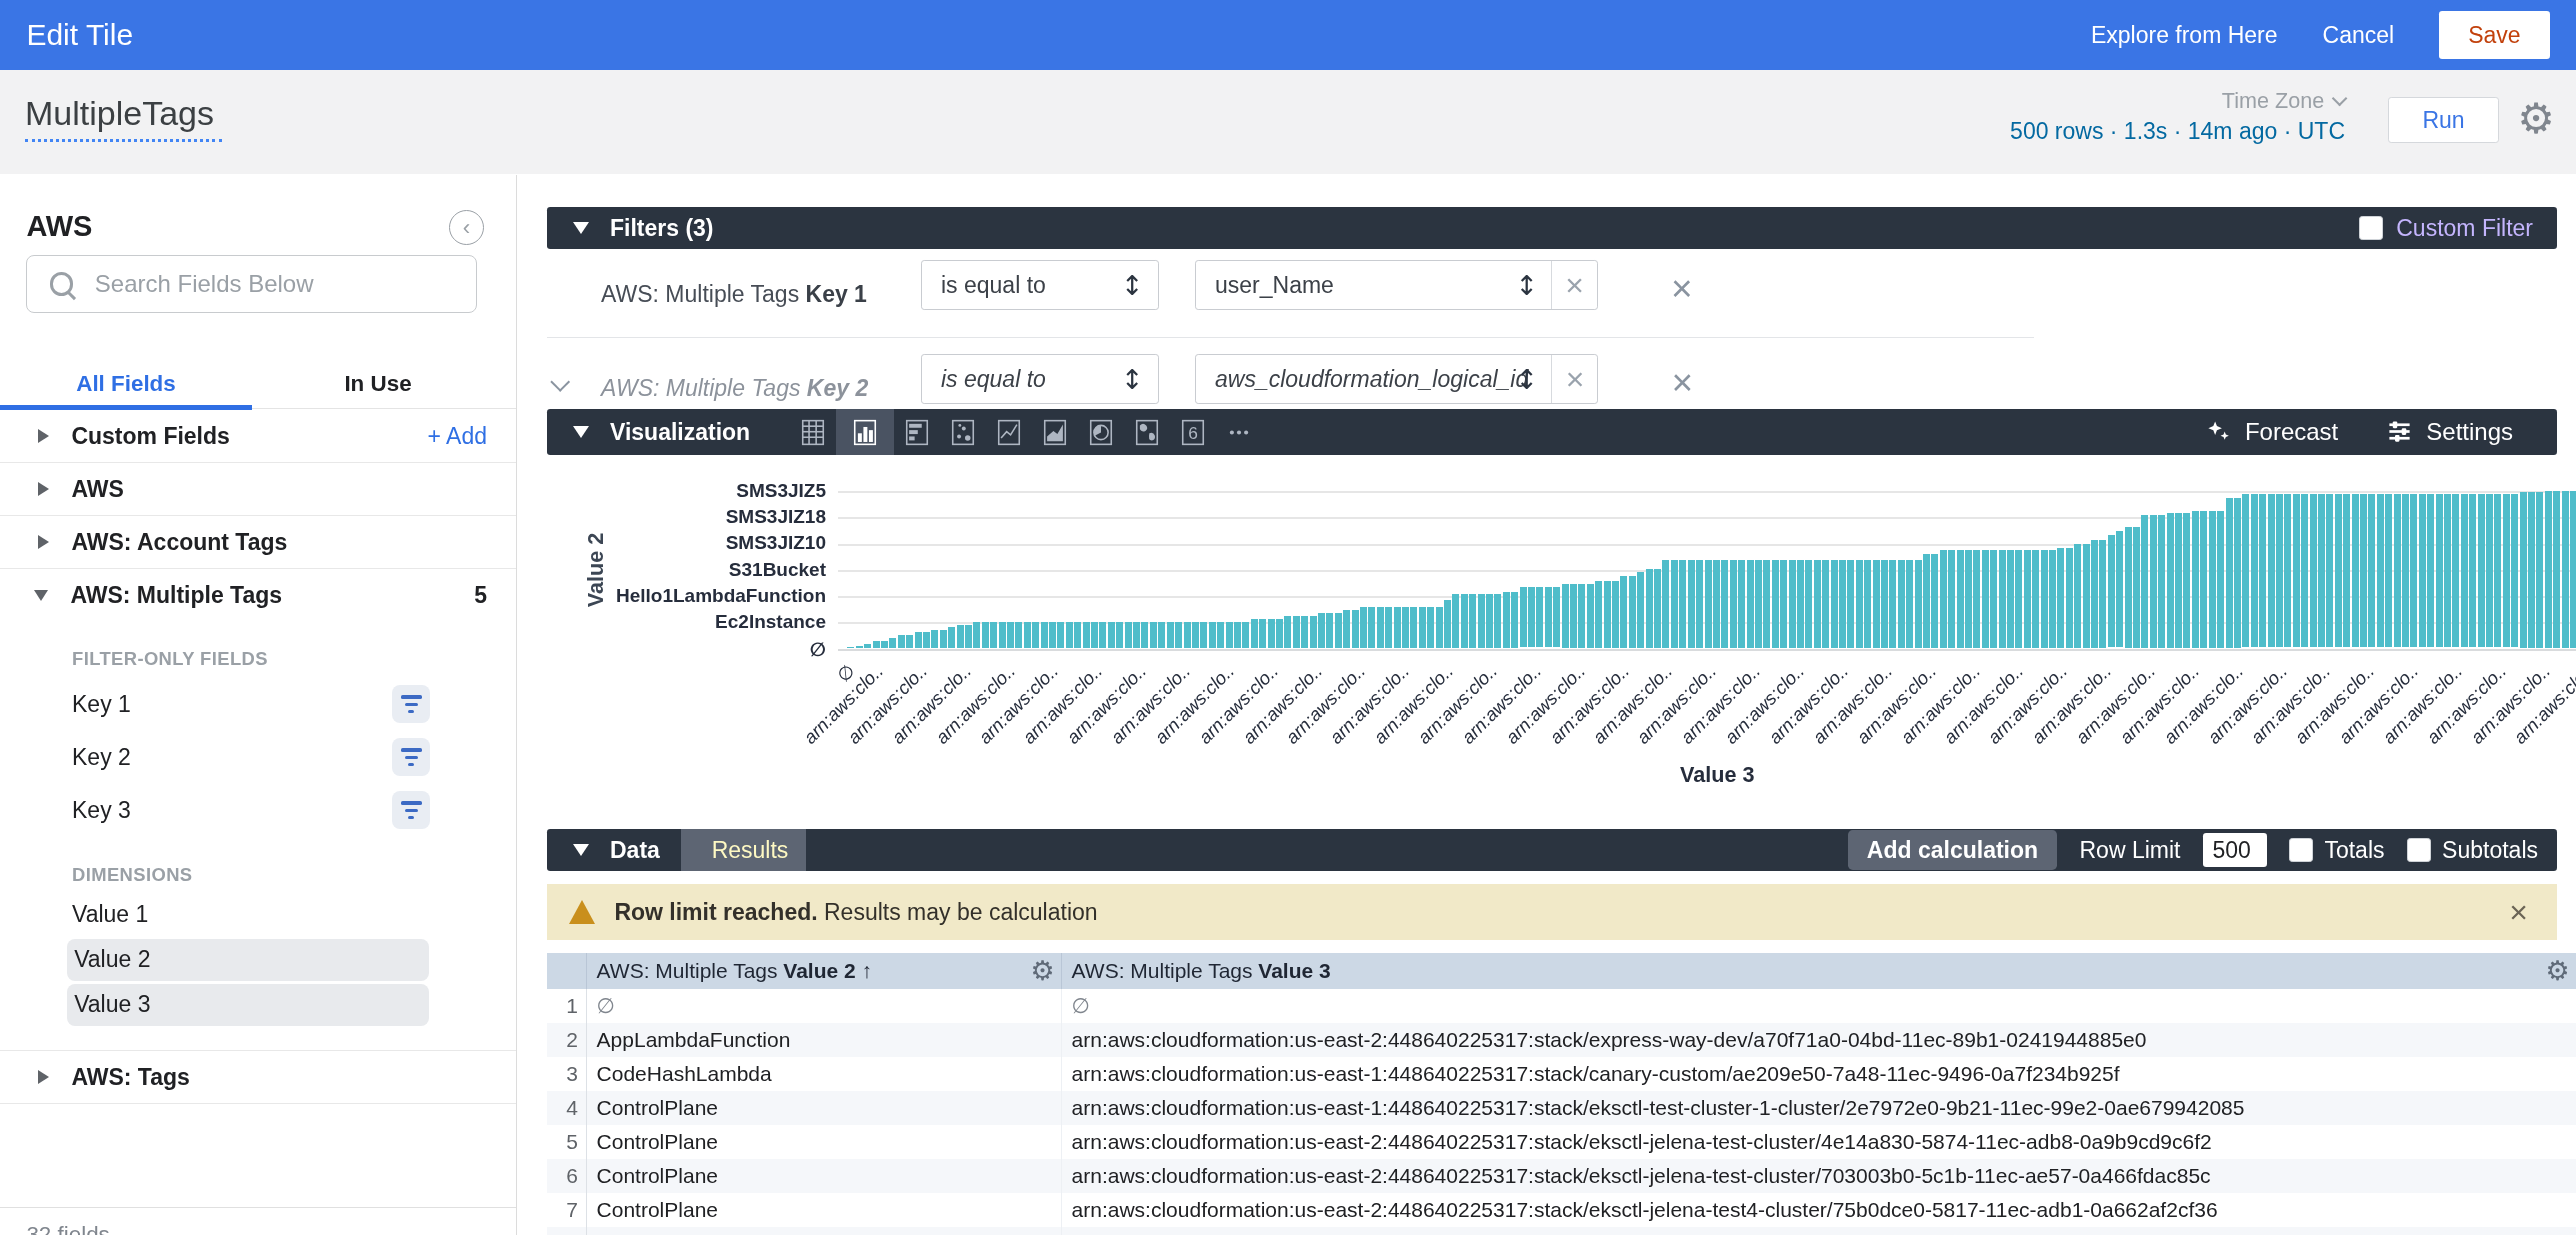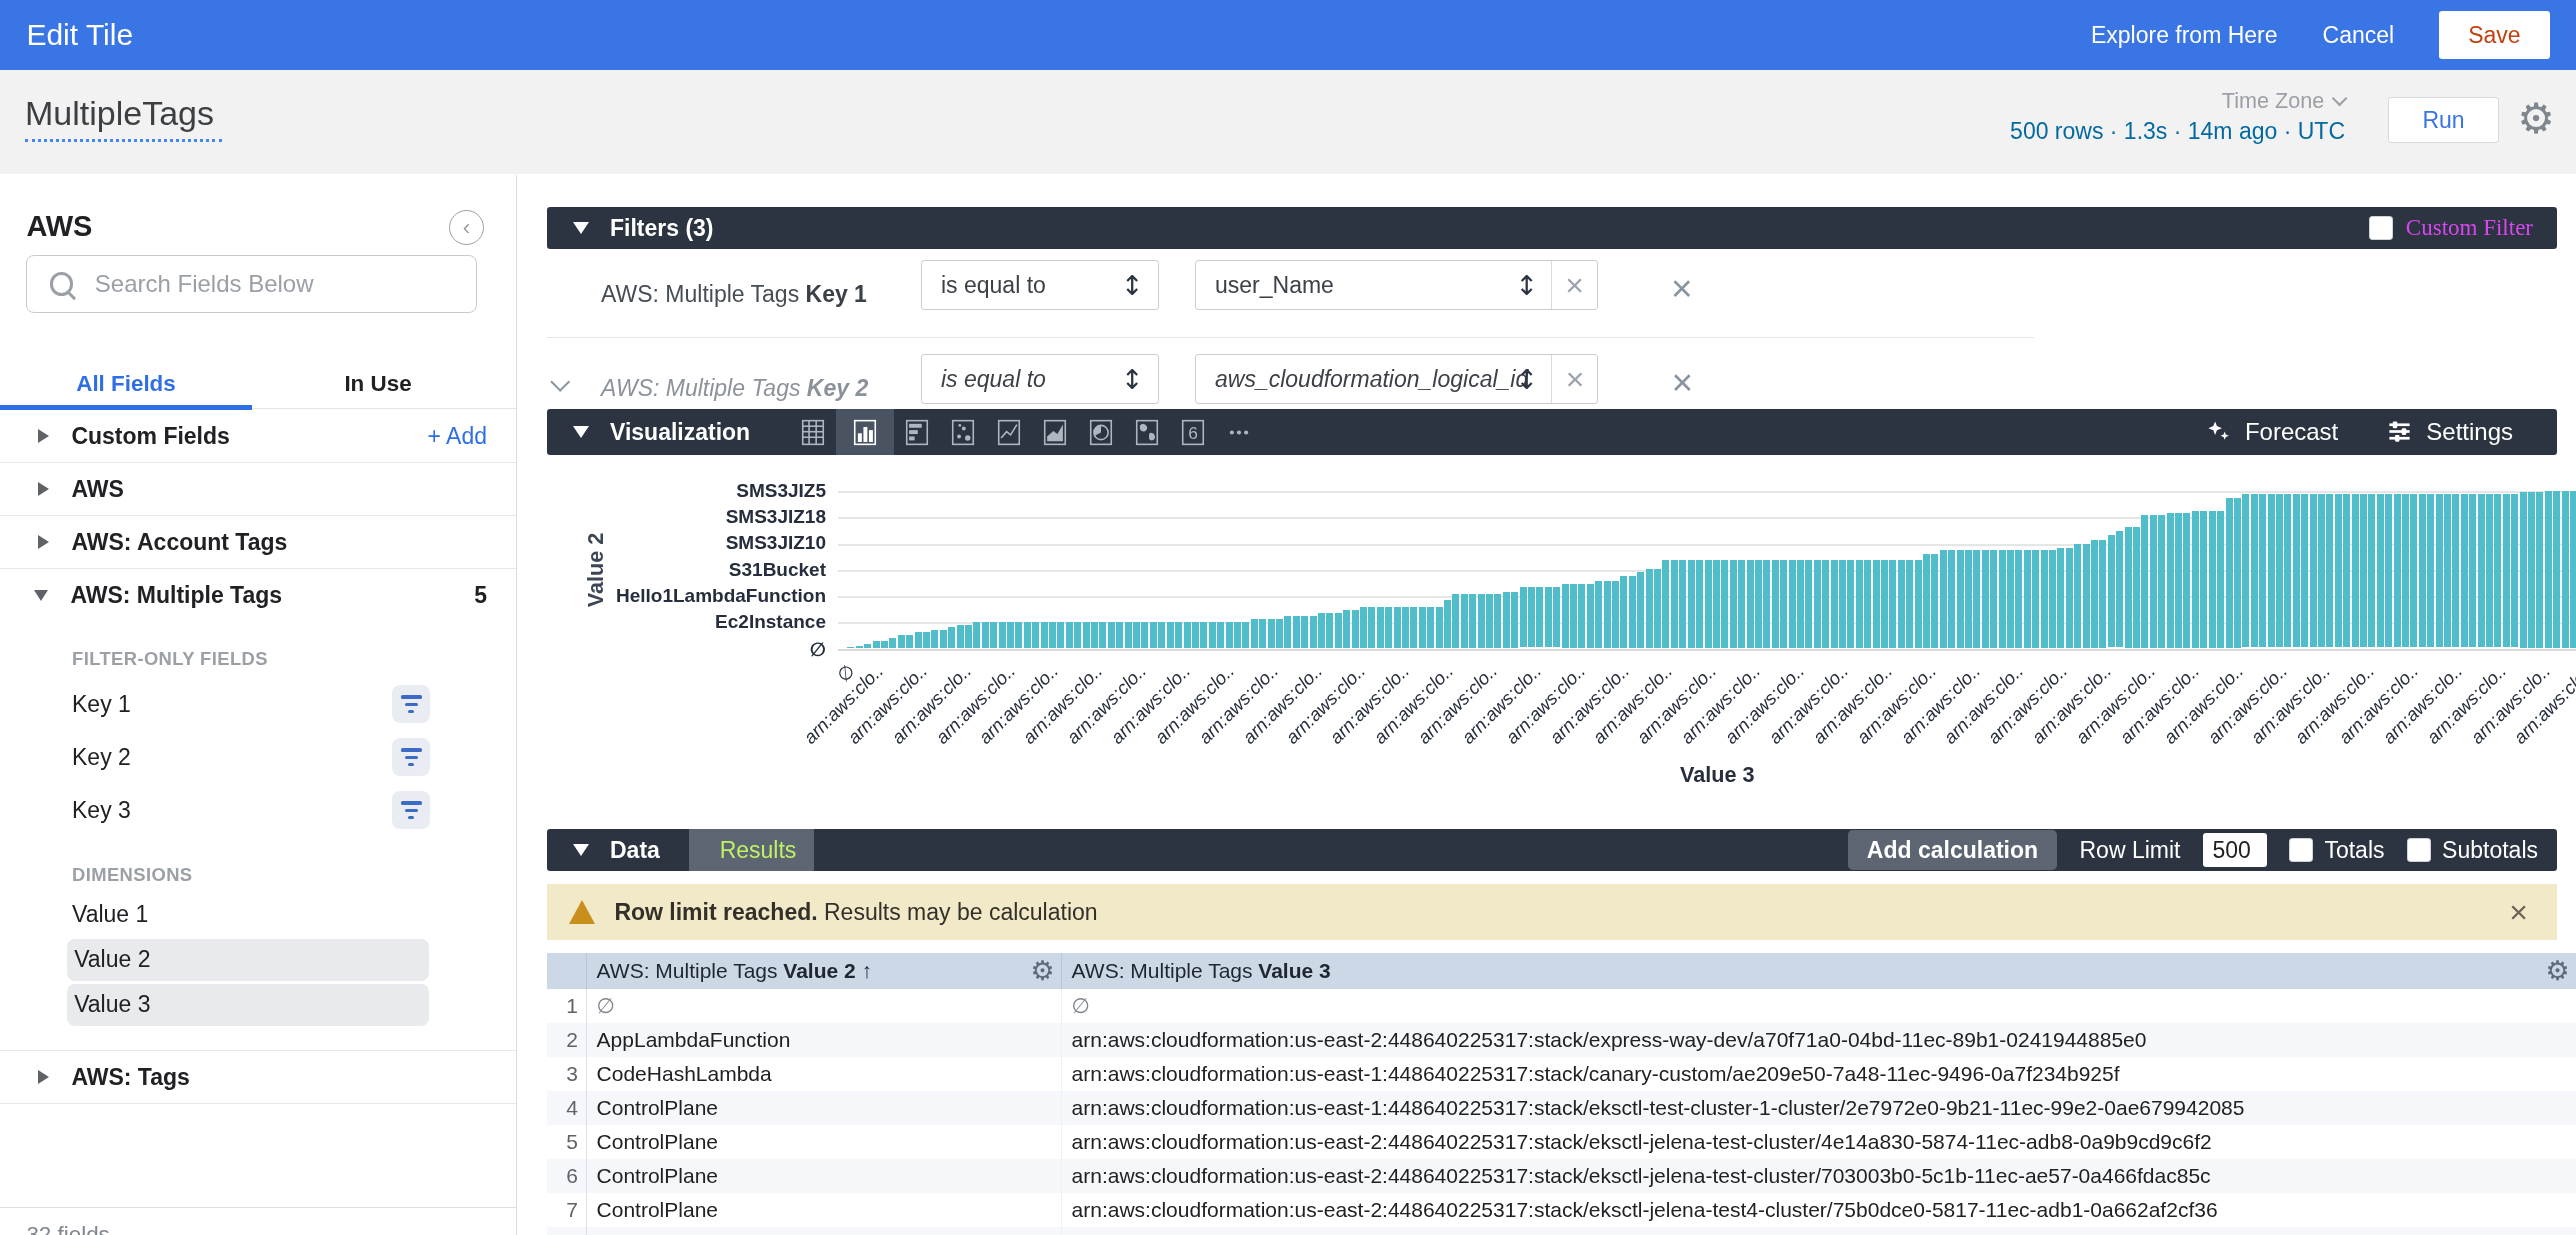--- a/index.html
+++ b/index.html
@@ -58,21 +58,21 @@
 
   
   .darkbar { position:absolute; left:547px; width:2010px; background:#2b3440; border-radius:3.2px; color:#fff; }
   .darkbar .tri { width:0; height:0; border-left:8.8px solid transparent; border-right:8.8px solid transparent; border-top:12px solid #fff; }
   .bar-title { font-size:23px; font-weight:bold; color:#fff; }
 
   
   #filters-bar { top:207px; height:42px; display:flex; align-items:center; gap:21px; padding-left:26px; }
   .custom-filter { position:absolute; right:24px; display:flex; align-items:center; gap:13px; }
   .checkbox { width:24px; height:24px; background:#fff; border-radius:3.2px; border:1.6px solid #cfd3d8; }
-  .cf-label { color:#d946ef; font-size:23px;font-family:Liberation Serif, serif; }
+  .cf-label { color:#c4b5fd; font-size:23px; }
   #filters-body { position:absolute; left:547px; top:249px; width:2010px; height:160px; overflow:hidden; }
   .filter-row { position:absolute; left:0; width:100%; height:112px; }
   .filter-row .frow-label { position:absolute; left:54px; top:32px; font-size:23px; color:#474d56; }
   .frow-label b { color:#3a4048; }
   .filter-row.dim .frow-label, .filter-row.dim .frow-label b { color:#8c929b; }
   .fsel { position:absolute; top:11.2px; height:50px; border:0.8px solid #c9ccd1; border-radius:3.2px; background:#fff; display:flex; align-items:center; font-size:23px; color:#3c4148; }
   .updown { position:absolute; right:14.4px; font-size:27px; color:#2b3440; font-family:"DejaVu Sans",sans-serif; }
   .op-sel { left:374px; width:238px; padding-left:19px; }
   .val-sel { left:648px; width:403px; padding-left:19px; }
   .val-x { position:absolute; right:0; top:0; width:46px; height:100%; border-left:0.8px solid #d7dade; display:flex; align-items:center; justify-content:center; color:#9aa3ad; font-size:32px; font-weight:300;}
@@ -95,21 +95,21 @@
   .axis-base { position:absolute; height:1.6px; background:#d9dbdd; }
   .ylab { position:absolute; text-align:right; font-size:19px; color:#262d3c; font-weight:bold; }
   .ytitle { position:absolute; font-size:21.6px; color:#3c4654; font-weight:bold; transform:rotate(-90deg); transform-origin:center; text-align:center; }
   .xtitle { position:absolute; font-size:21.6px; color:#262d3c; font-weight:bold; }
   .cbar { position:absolute; background:#4fbdca; }
   .xtick { position:absolute; font-size:18.4px; color:#262d3c; font-style:italic; white-space:nowrap; transform:rotate(-45deg); transform-origin:100% 0; }
 
   
   #data-bar { top:829px; height:42px; display:flex; align-items:center; padding-left:26px; }
   #data-bar .tri { margin-right:21px; }
-  .results-tab { position:absolute; left:142px; top:0; width:125px; height:42px; background:#5d6573; display:flex; align-items:center; justify-content:center; font-size:23px; color:#bef264;padding-left:13px; }
+  .results-tab { position:absolute; left:134px; top:0; width:125px; height:42px; background:#5d6573; display:flex; align-items:center; justify-content:center; font-size:23px; color:#fef9c3;padding-left:13px; }
   .data-right { position:absolute; right:19px; display:flex; align-items:center; gap:22.4px; }
   .addcalc { background:#5d6573; color:#fff; font-size:23px; font-weight:bold; padding:6.4px 19px; border-radius:4.8px; }
   .rowlimit-label { color:#fff; font-size:23px; }
   .rowlimit-input { width:64px; height:34px; background:#fff; border-radius:3.2px; color:#202124; font-size:23px; display:flex; align-items:center; padding-left:9.6px; }
   .chk-group { display:flex; align-items:center; gap:11.2px; }
   .chk-label { color:#fff; font-size:23px; }
 
   
   .banner { position:absolute; left:547px; top:884px; width:2010px; height:56px; background:#f1e9c8; display:flex; align-items:center; }
   .warn-tri { width:0; height:0; border-left:13.6px solid transparent; border-right:13.6px solid transparent; border-bottom:24px solid #c98f1c; margin-left:22.4px; }

